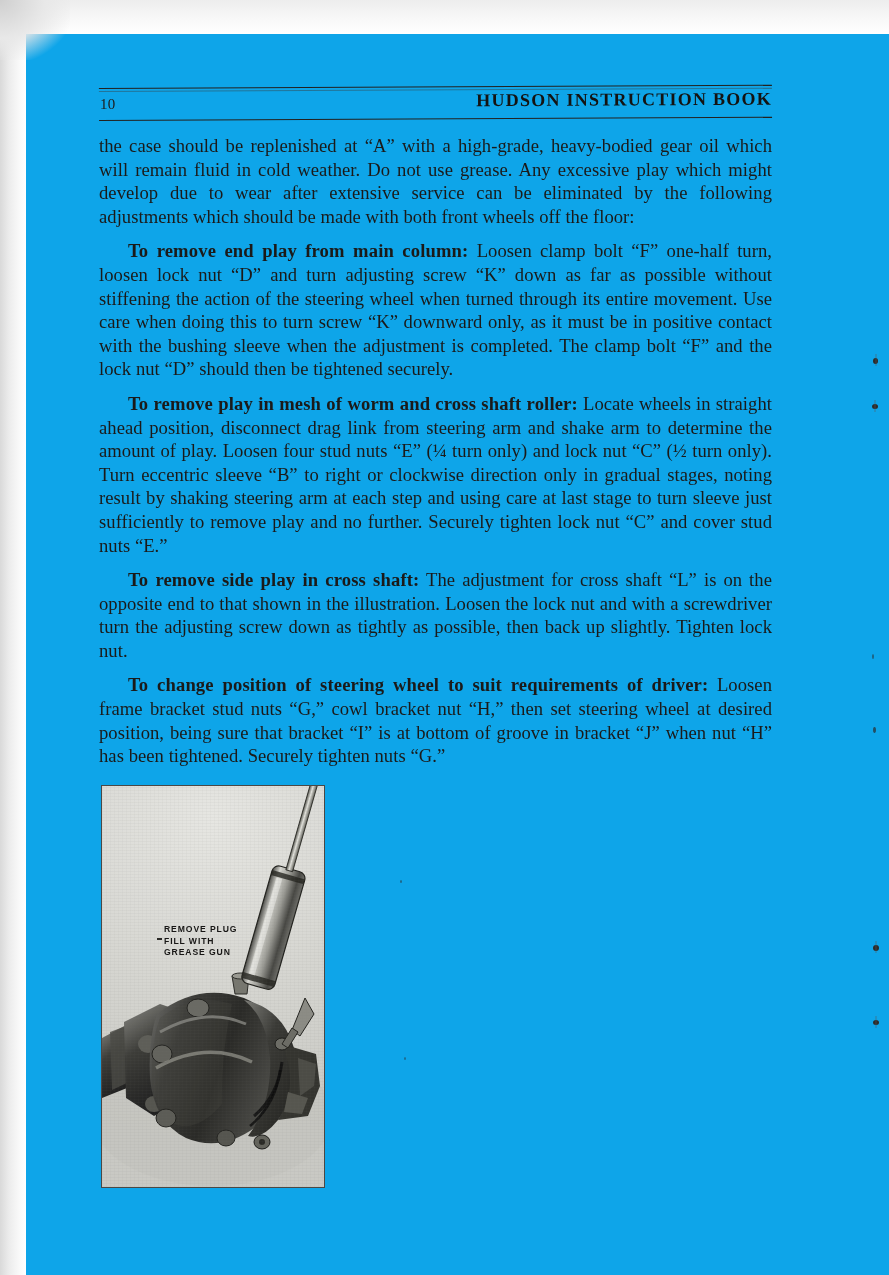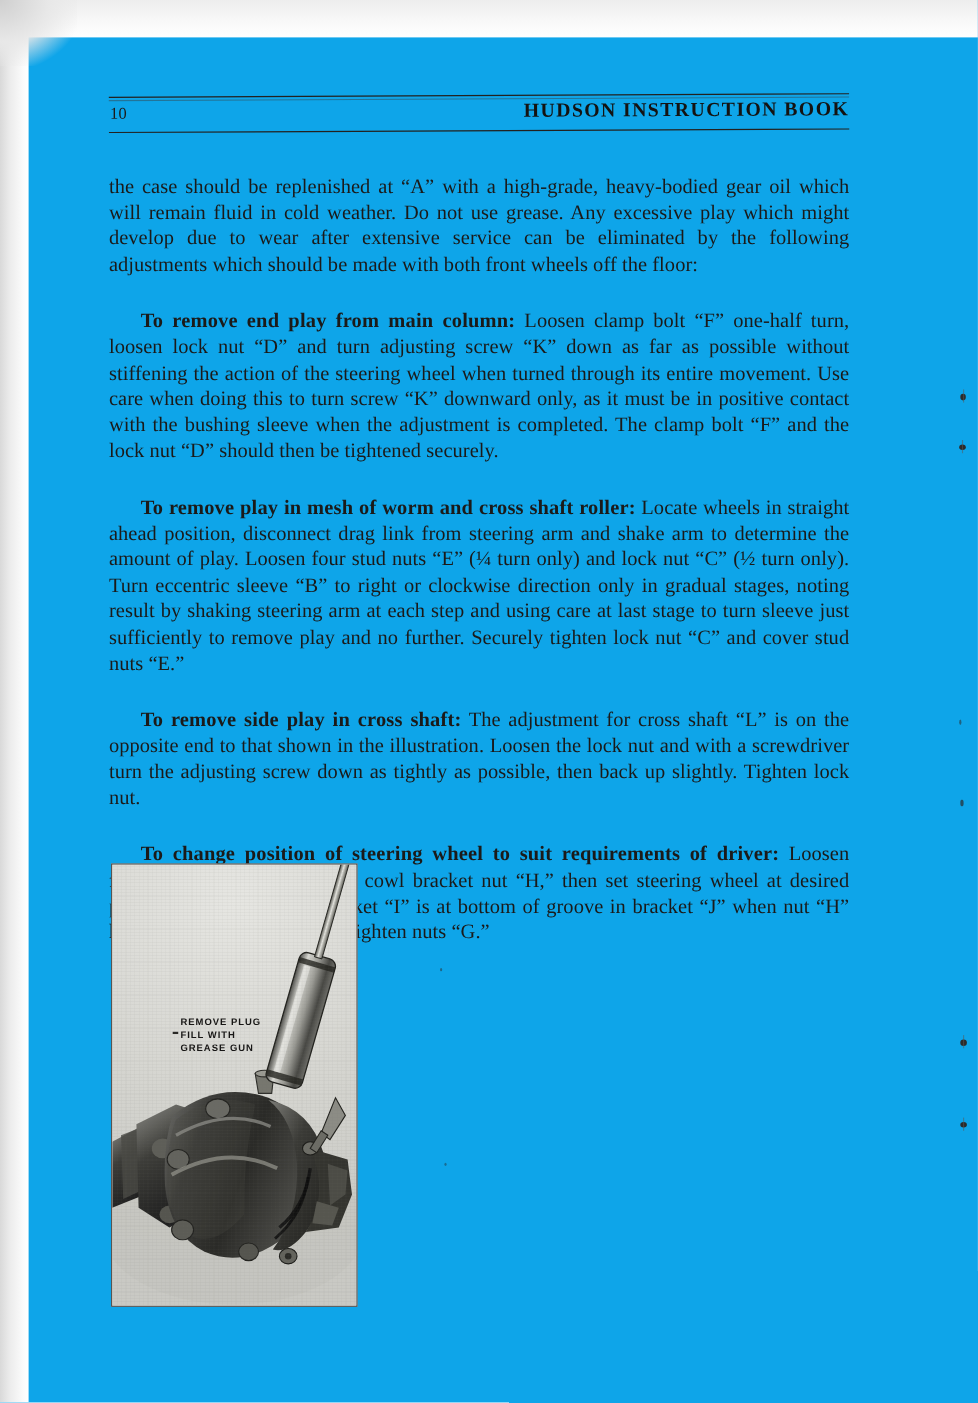--- a/index.html
+++ b/index.html
@@ -98,33 +98,33 @@
     font-weight: 700;
     letter-spacing: 1.25px;
     color: #141312;
     white-space: nowrap;
   }
 
   
   .col {
     position: absolute;
     left: 99px;
-    top: 158px;
+    top: 134px;
     width: 673px;
   }
   p.body {
     margin: 0 0 0 0;
     font-size: 18.6px;
     line-height: 23.6px;
     text-align: justify;
     text-justify: inter-word;
     letter-spacing: 0.05px;
     color: #1b1a19;
   }
-  p.body + p.body { margin-top: 28px; }
+  p.body + p.body { margin-top: 11px; }
   p.body .indent { display: inline-block; width: 29px; }
   p.body b { font-weight: 700; letter-spacing: 0.15px; }
 
   
   .lower {
     position: absolute;
     left: 0;
     top: 782px;
     width: 711px;
     height: 420px;

